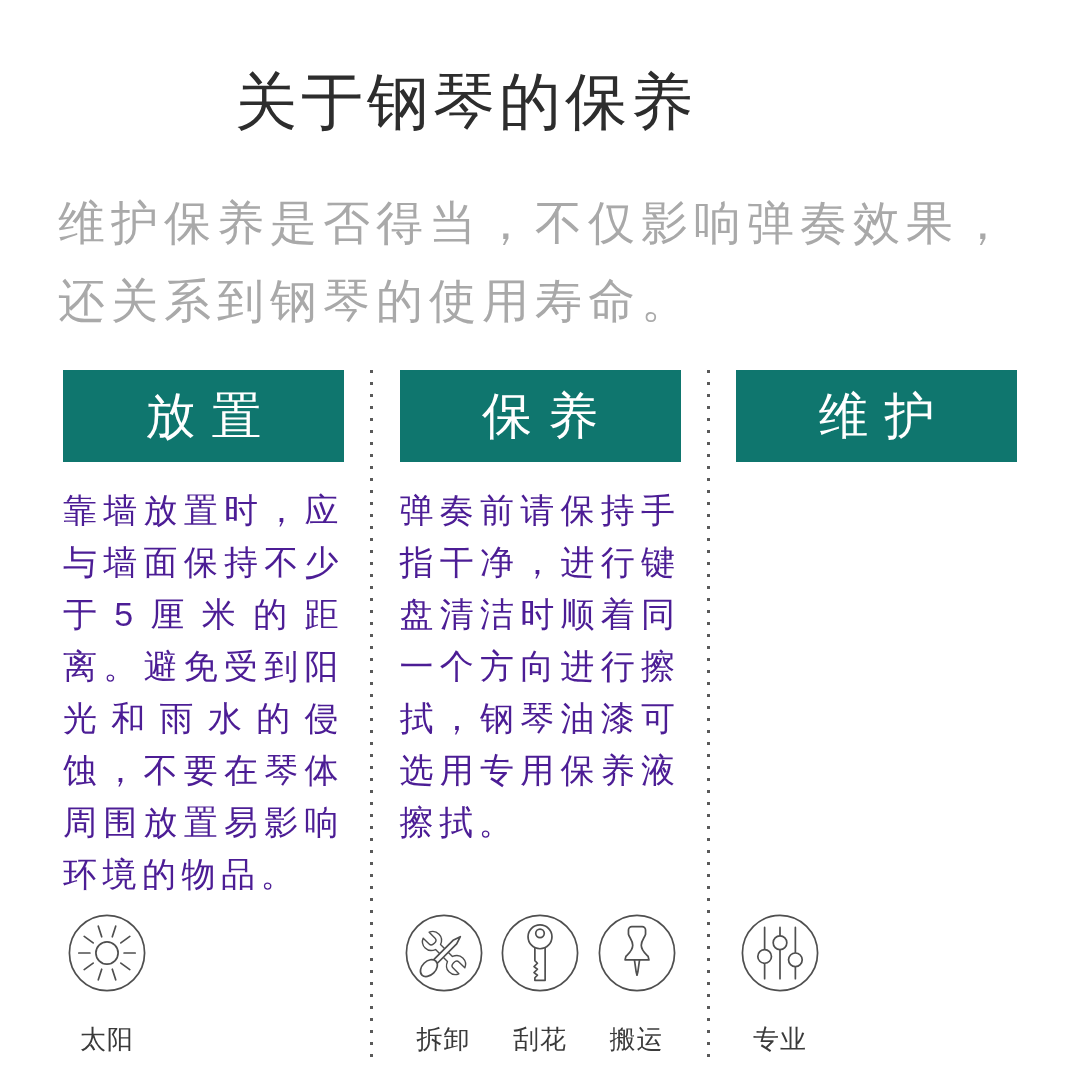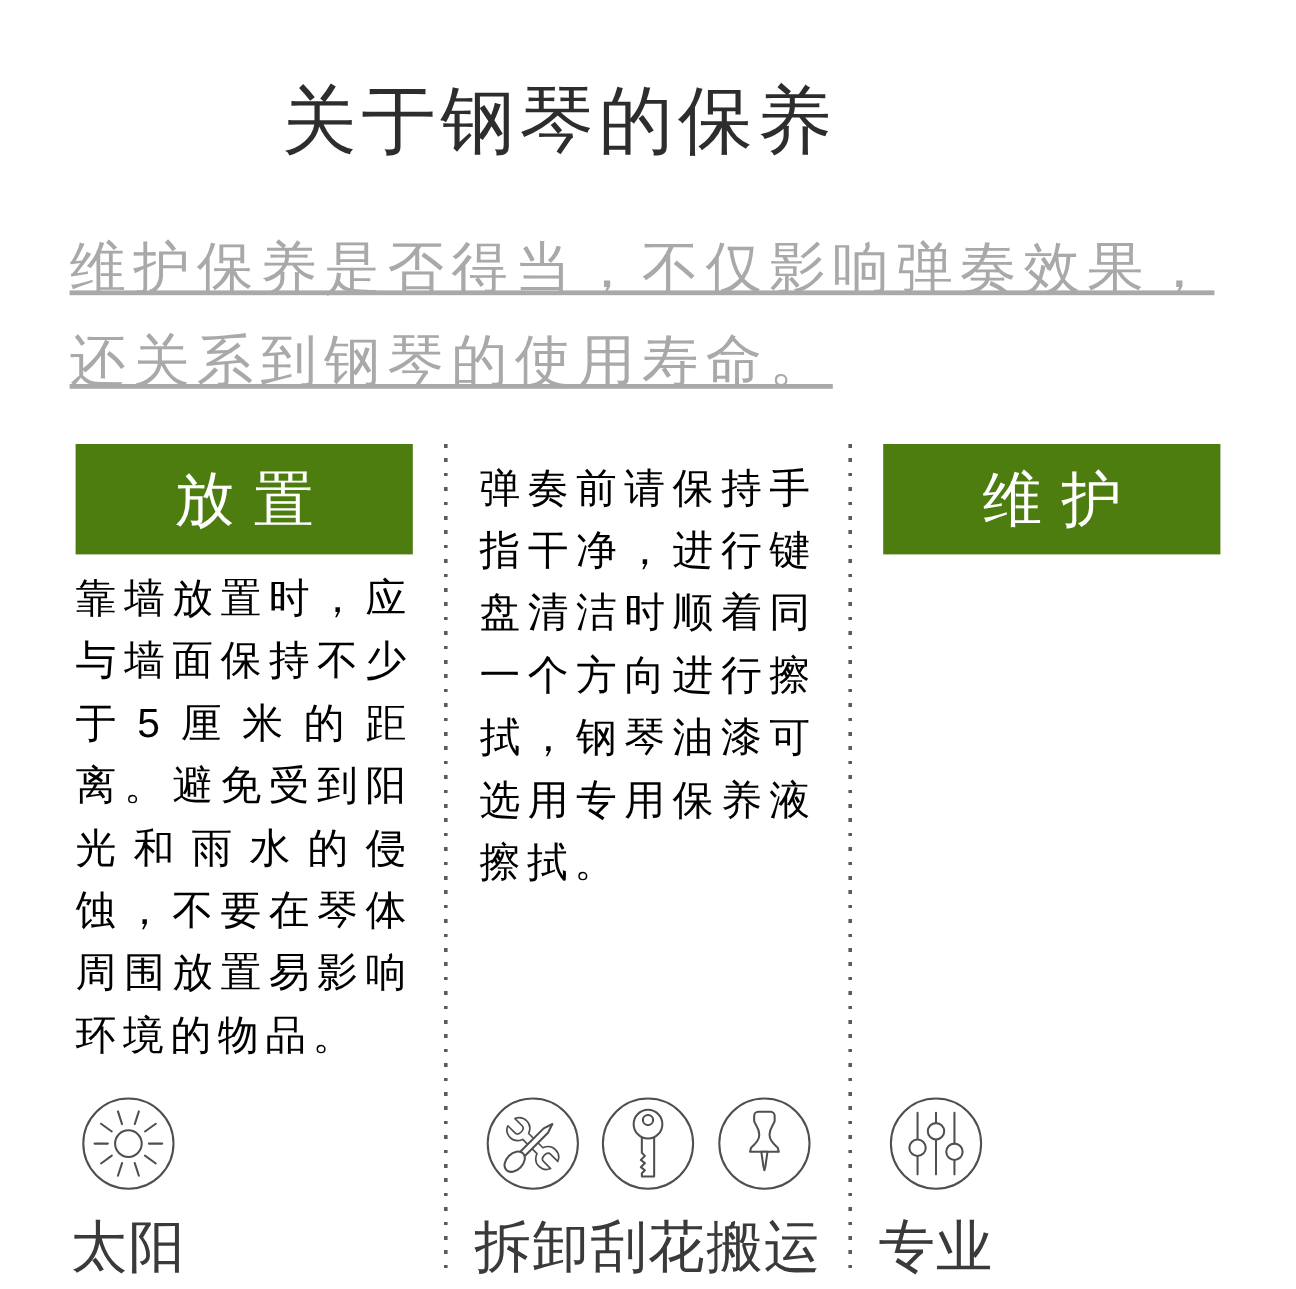--- a/index.html
+++ b/index.html
@@ -15,67 +15,66 @@
     text-align:center;
     font-size:62px;line-height:76px;
     color:#2d2d2d;letter-spacing:4px;
     font-weight:400;
   }
   .subtitle{
     position:absolute;top:184px;left:58px;width:980px;
     font-size:47px;line-height:78px;
     color:#a9a9a9;letter-spacing:6px;
     font-weight:300;
-    text-decoration:underline;
   }
   .columns{
     position:absolute;top:370px;left:63px;width:954px;height:690px;
     display:flex;flex-direction:row;
   }
   .col{
     width:281px;flex:0 0 281px;
     display:flex;flex-direction:column;
   }
   .sep-zone{
     flex:1 1 auto;
     display:flex;justify-content:center;
   }
   .sep{
     width:3px;height:690px;
     background-image:repeating-linear-gradient(to bottom,#5a5a5a 0 3px,transparent 3px 12px);
   }
   .col-header{
     height:92px;
-    background:#4d7c0f;
+    background:#0f766e;
     display:flex;align-items:center;justify-content:center;
     color:#ffffff;
     font-size:50px;
     letter-spacing:16px;text-indent:16px;
     font-weight:400;
   }
   .col-body{
-    margin-top:11px;
+    margin-top:22px;
     font-size:34px;line-height:52px;
     letter-spacing:5.5px;
-    color:#000000;
+    color:#4c1d95;
     text-align:justify;
     text-justify:inter-character;
   }
   .icon-row{
     margin-top:auto;
     display:flex;justify-content:space-between;
   }
   .icon-item{
     width:88px;
     display:flex;flex-direction:column;align-items:center;
   }
   .icon-item svg{width:82px;height:82px;display:block;}
   .icon-label{
     margin-top:24px;
-    font-size:47px;line-height:42px;
+    font-size:26px;line-height:42px;
     color:#3a3a3a;letter-spacing:1px;
     white-space:nowrap;
   }
   .ic{stroke:#4f4f4f;stroke-width:2;fill:none;stroke-linecap:round;stroke-linejoin:round;}
   .icf{stroke:#4f4f4f;stroke-width:2;fill:#ffffff;stroke-linecap:round;stroke-linejoin:round;}
 </style>
 </head>
 <body>
 
 <div class="page">
@@ -99,20 +98,21 @@
           <div class="icon-label">太阳</div>
         </div>
       </div>
     </div>
 
     <div class="sep-zone">
         <div class="sep"></div>
       </div>
 
     <div class="col">
+      <div class="col-header">保养</div>
       <div class="col-body">弹奏前请保持手指干净，进行键盘清洁时顺着同一个方向进行擦拭，钢琴油漆可选用专用保养液擦拭。</div>
       <div class="icon-row">
         <div class="icon-item">
           <svg viewBox="0 0 96 96">
             <circle class="ic" cx="48" cy="48" r="44"></circle>
             <g transform="rotate(-45 48 48)">
               <path class="icf" transform="translate(48 48) scale(0.82) translate(-48 -48)" d="M42,12 L42,24 C42,30 54,30 54,24 L54,12 C59,14 62,19 62,24 C62,30 58,34 53,36 L53,60 C58,62 62,66 62,72 C62,77 59,82 54,84 L54,72 C54,66 42,66 42,72 L42,84 C37,82 34,77 34,72 C34,66 38,62 43,60 L43,36 C38,34 34,30 34,24 C34,19 37,14 42,12 Z" stroke-width="2.4"></path>
             </g>
             <g transform="rotate(45 48 48)">
               <path class="icf" d="M45,62 L45,30 L48,21 L51,30 L51,62 Z"></path>

